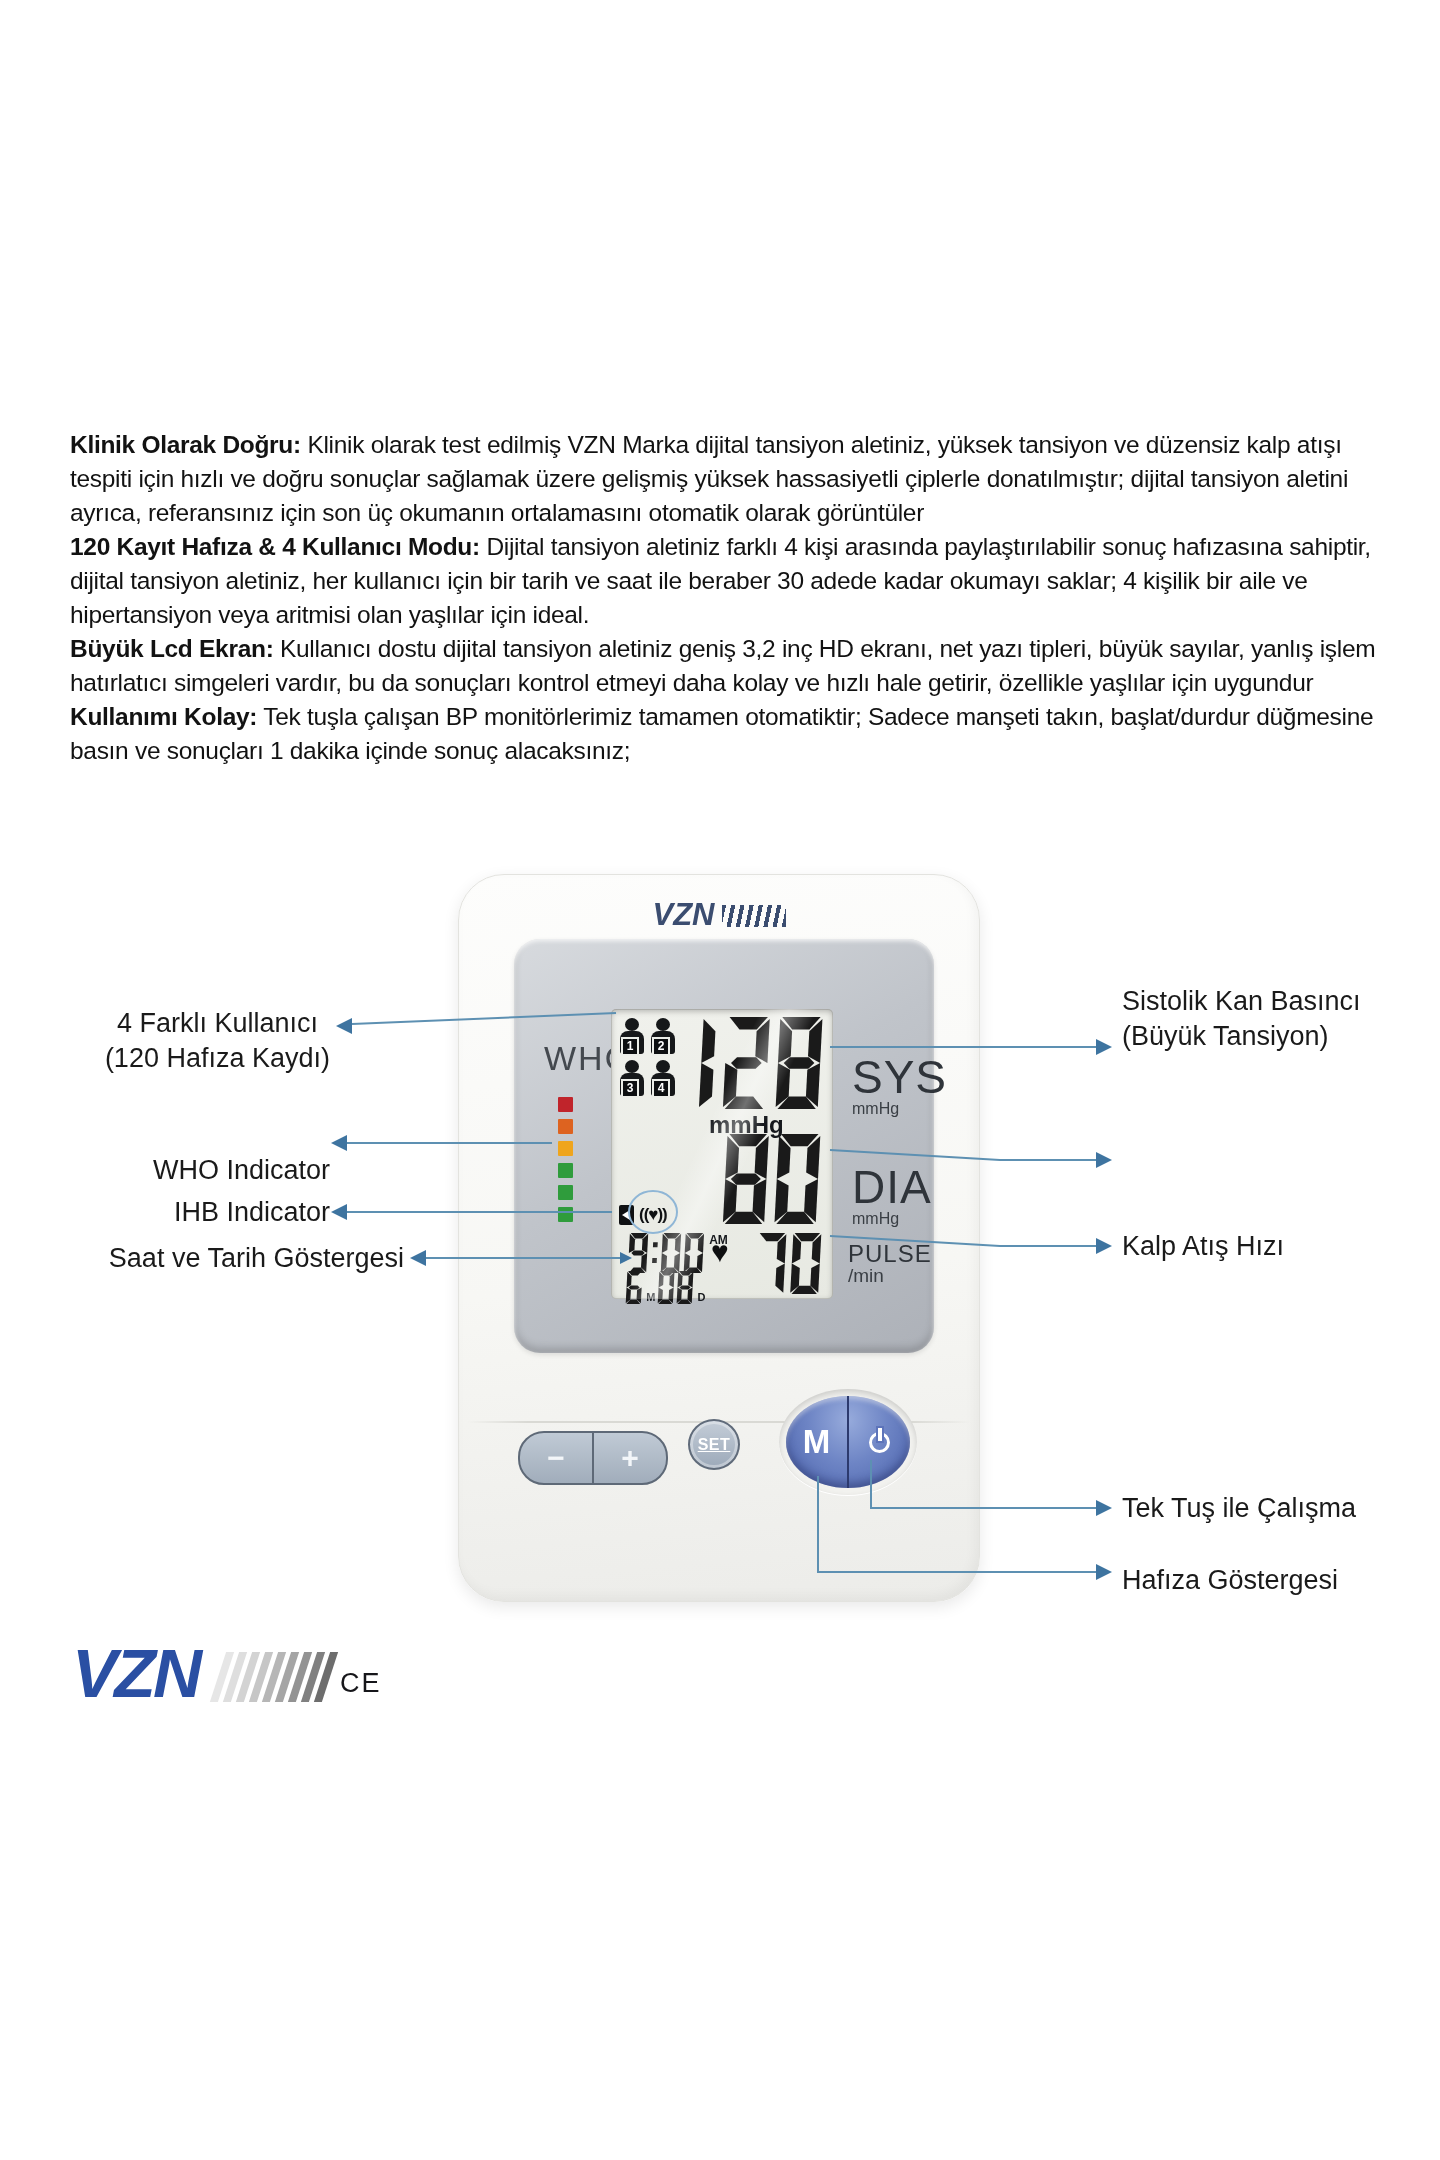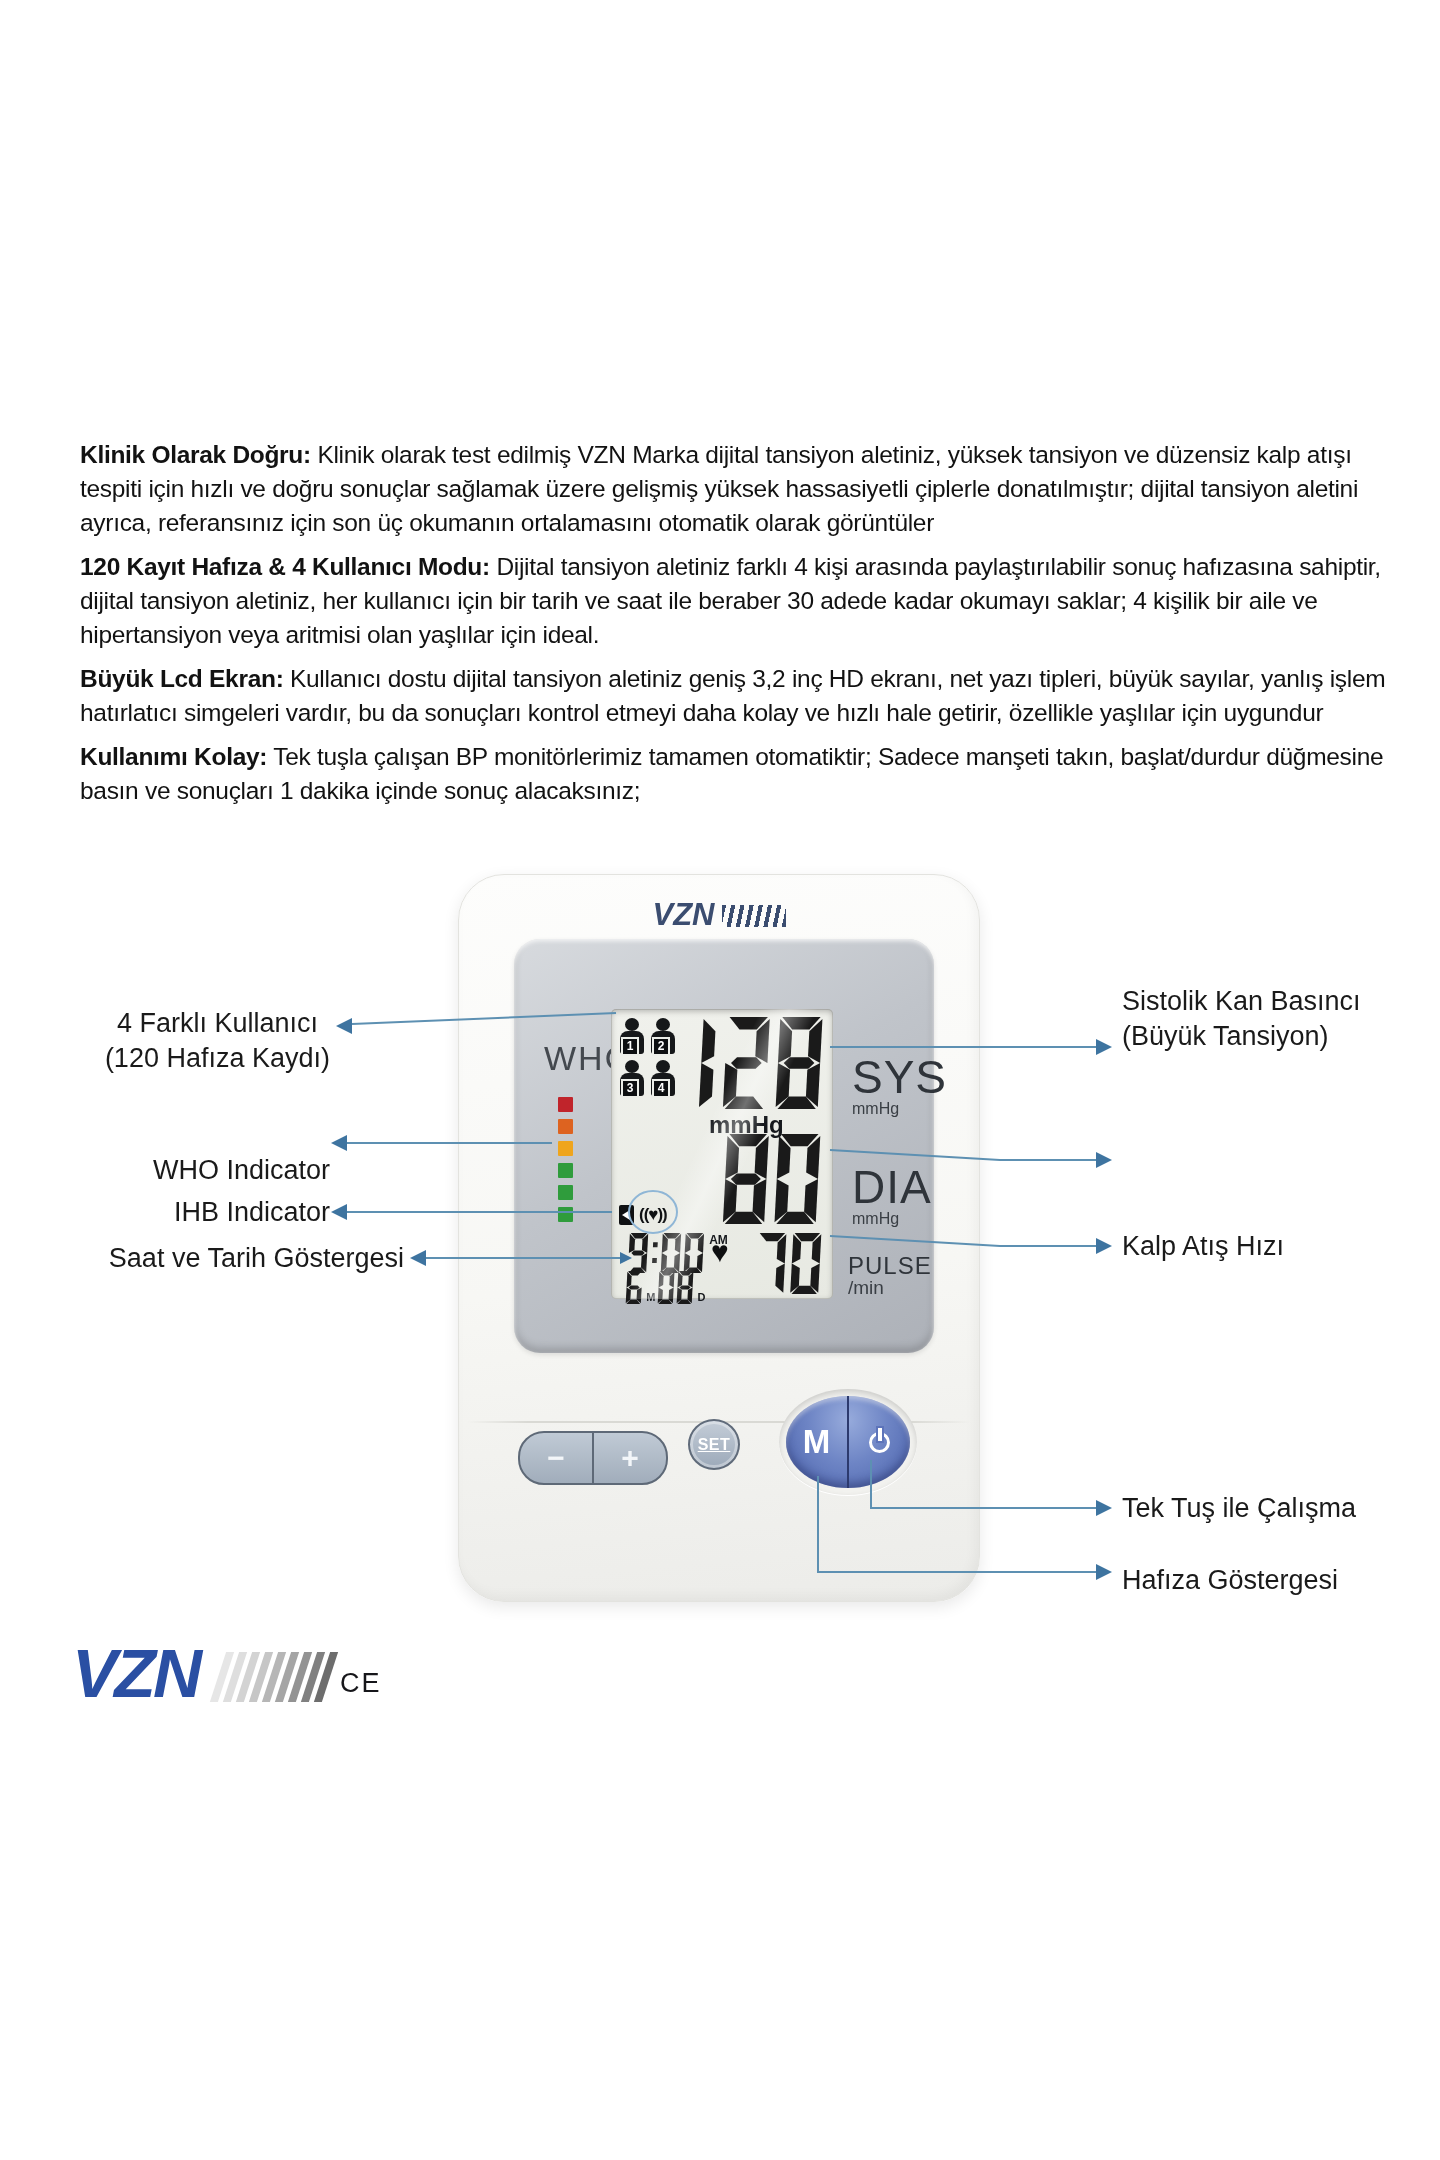--- a/index.html
+++ b/index.html
@@ -2,21 +2,21 @@
 <html><head>
 <meta charset="utf-8">
 <style>
   html,body{margin:0;padding:0;background:#ffffff;}
   .canvas{position:relative;width:1440px;height:2160px;background:#ffffff;overflow:hidden;
           font-family:"Liberation Sans",sans-serif;color:#111;}
 
   
   .copy{position:absolute;left:70px;top:428px;width:1332px;font-size:24.5px;
         line-height:34px;letter-spacing:-0.3px;color:#121212;}
-  .copy p{margin:10px;}
+  .copy p{margin:0;}
   .copy b{font-weight:700;}
 
   
   .device{position:absolute;left:458px;top:874px;width:520px;height:726px;
           background:linear-gradient(175deg,#fdfdfc 0%,#f7f7f4 55%,#ecece9 100%);
           border:1px solid #e3e3df;border-radius:46px;
           box-shadow:0 5px 16px rgba(0,0,0,.09), inset -4px -5px 12px rgba(0,0,0,.045);}
   .brand{position:absolute;top:22px;left:0;right:0;display:flex;align-items:center;justify-content:center;gap:7px;}
   .brand-text{font-size:31px;font-weight:800;font-style:italic;color:#3b4d70;}
   .brand-stripes{display:inline-block;width:64px;height:22px;margin-top:2px;
@@ -26,21 +26,21 @@
          background:linear-gradient(150deg,#d7dade 0%,#c0c4ca 45%,#adb1b8 100%);
          box-shadow:inset 0 2px 4px rgba(255,255,255,.8), inset 0 -5px 9px rgba(0,0,0,.18), 0 2px 5px rgba(0,0,0,.10);}
   .who{position:absolute;left:30px;top:100px;font-size:34px;color:#44494f;letter-spacing:2px;}
   .who-bar{position:absolute;left:44px;top:158px;display:grid;grid-template-columns:15px;gap:7px;}
   .who-seg{width:15px;height:15px;border-radius:1px;background:#999;}
   .gauge{position:absolute;color:#2f343a;line-height:1.05;}
   .gauge .big{font-size:46px;letter-spacing:1px;}
   .gauge .small{font-size:16px;color:#393e44;}
   .gauge.sys{left:338px;top:114px;}
   .gauge.dia{left:338px;top:224px;}
-  .gauge.pulse{left:334px;top:302px;margin-top:12px;}
+  .gauge.pulse{left:334px;top:302px;}
   .gauge.pulse .big{font-size:24px;letter-spacing:1px;}
   .gauge.pulse .small{font-size:19px;}
 
   .lcd{position:absolute;left:97px;top:70px;width:222px;height:290px;border-radius:5px;
        background:linear-gradient(170deg,#f0f1ec,#e7e9e2);
        box-shadow:inset 0 2px 6px rgba(0,0,0,.28), inset 0 0 0 1px rgba(0,0,0,.12);}
   .lcd::after{content:"";position:absolute;inset:0;pointer-events:none;
        background:linear-gradient(115deg,rgba(255,255,255,0) 42%,rgba(255,255,255,.38) 50%,rgba(255,255,255,0) 58%);}
 
   .users{position:absolute;left:9px;top:9px;display:grid;grid-template-columns:24px 24px;gap:4px 7px;}

